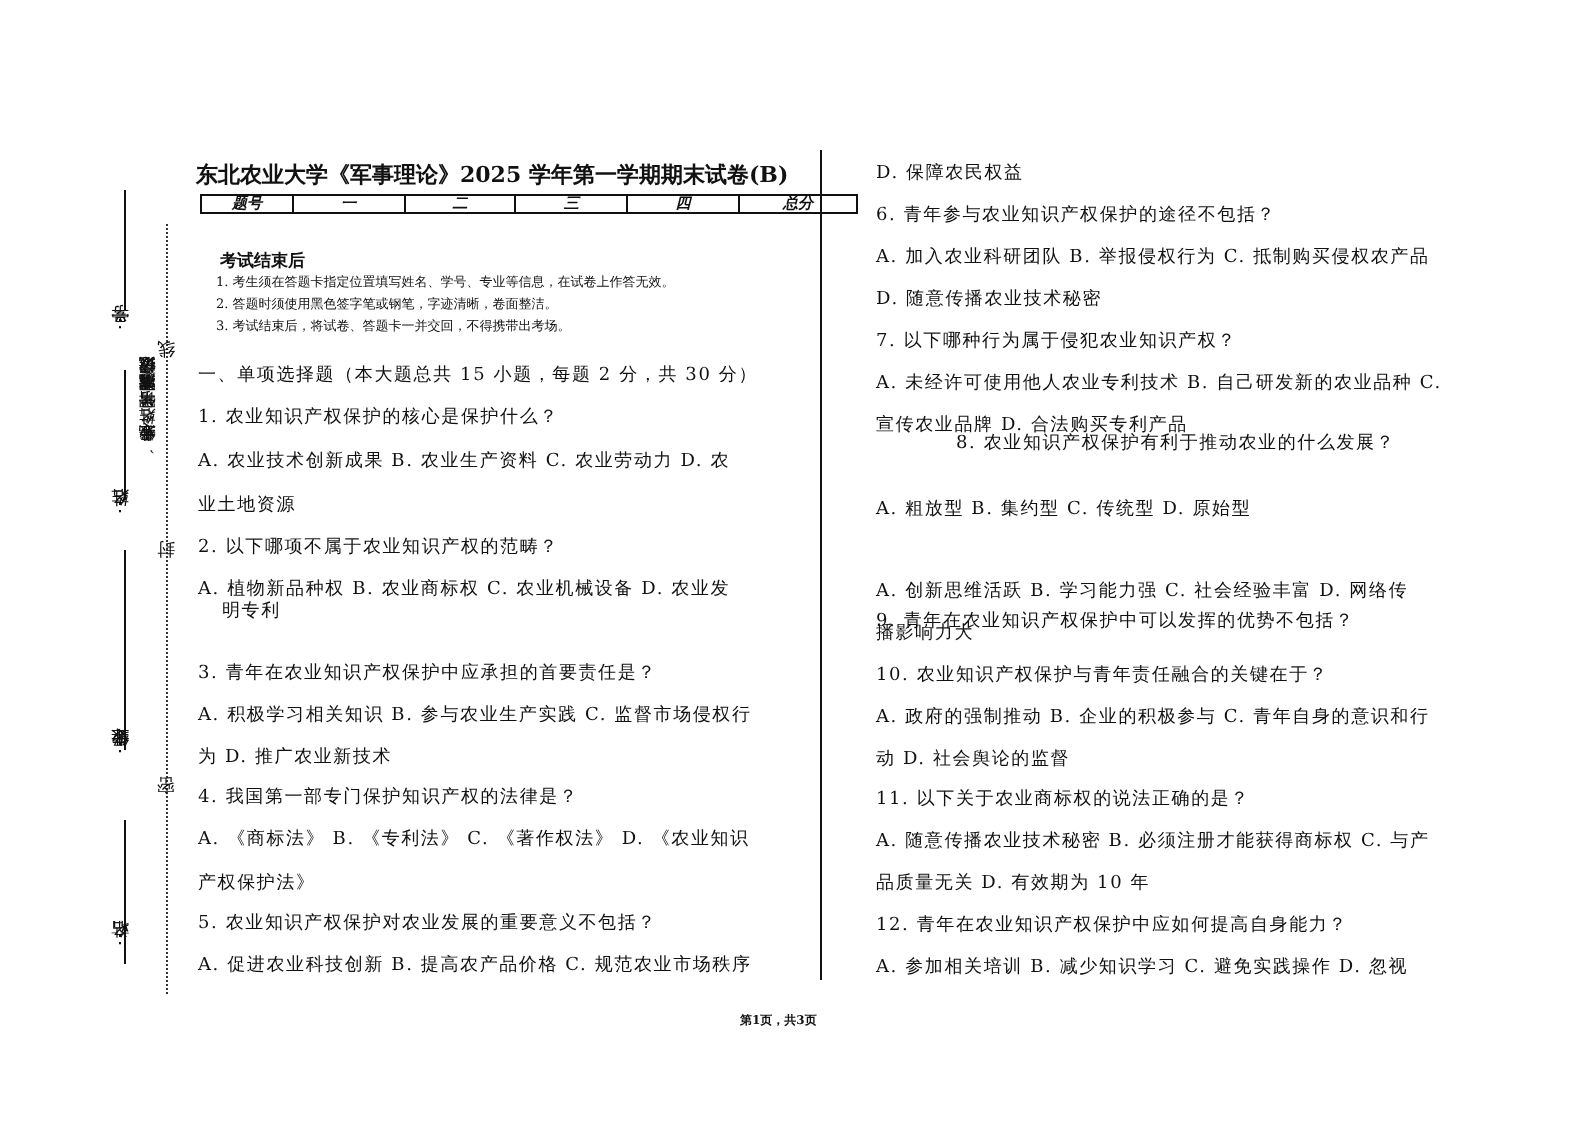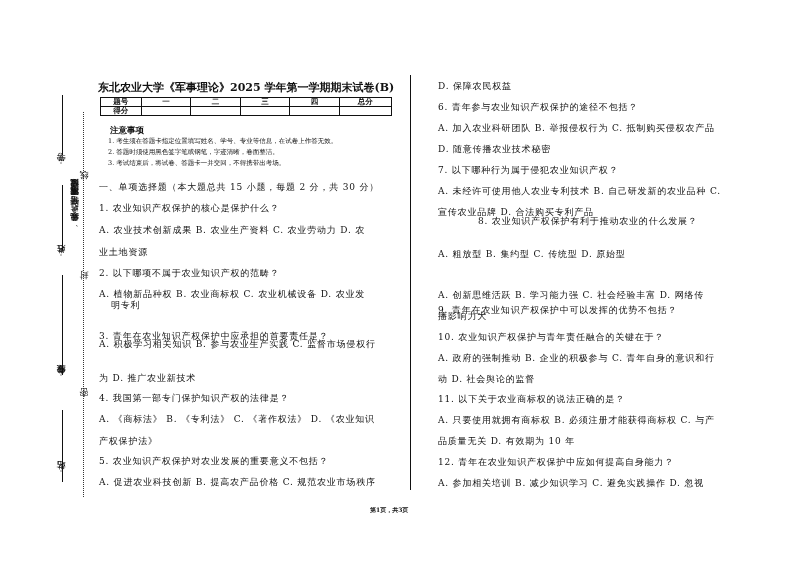--- a/index.html
+++ b/index.html
@@ -17,22 +17,22 @@
   .seal-mark {
     position: absolute; left: 79px; font-size: 9px; background: #fff; line-height: 10px;
     writing-mode: vertical-rl; transform: rotate(180deg);
   }
   
   .title {
     position: absolute; left: 98px; top: 80px; width: 310px; text-align: left;
     font-size: 11px; font-weight: bold; letter-spacing: 0px; white-space: nowrap;
   }
   table.score {
-    position: absolute; left: 100px; top: 97px; width: 292px; border-collapse: collapse;
-    font-size: 7.5px; font-weight: bold;
+    position: absolute; left: 100px; top: 97px; width: 329px; border-collapse: collapse;
+    font-size: 7.5px; font-weight: bold; font-style: italic;
   }
   table.score td { border: 1px solid #111; height: 8px; padding: 0; text-align: center; line-height: 8px; }
   .notice-title { position: absolute; left: 110px; top: 125px; font-size: 8.5px; font-weight: bold; }
   .notice-item { position: absolute; left: 108px; font-size: 6.5px; white-space: nowrap; }
   .col-line { position: absolute; left: 99px; top: 170px; font-size: 9px; white-space: nowrap; letter-spacing: 0.8px; }
   .rline { position: absolute; left: 438px; font-size: 9px; white-space: nowrap; letter-spacing: 0.8px; }
   .divider { position: absolute; left: 410px; top: 75px; width: 1px; height: 415px; background: #111; }
   .footer { position: absolute; left: 370px; top: 506px; font-size: 6px; font-weight: bold; }
 </style>
 </head>
@@ -61,46 +61,38 @@
 <table class="score">
   <tbody>
       <tr>
     <td style="width:14%">题号</td>
     <td style="width:17%">一</td>
     <td style="width:17%">二</td>
     <td style="width:17%">三</td>
     <td style="width:17%">四</td>
     <td style="width:18%">总分</td>
   </tr>
-  <tr>
-    <td>得分</td>
-    <td></td>
-    <td></td>
-    <td></td>
-    <td></td>
-    <td></td>
-  </tr>
 </tbody>
   </table>
 
-<div class="notice-title">注意事项</div>
+<div class="notice-title">考试结束后</div>
 <div class="notice-item" style="top:137px;">1.  考生须在答题卡指定位置填写姓名、学号、专业等信息，在试卷上作答无效。</div>
 <div class="notice-item" style="top:148px;">2.  答题时须使用黑色签字笔或钢笔，字迹清晰，卷面整洁。</div>
 <div class="notice-item" style="top:159px;">3.  考试结束后，将试卷、答题卡一并交回，不得携带出考场。</div>
 
 <div>
   <div class="col-line" style="top:181px;">一、单项选择题（本大题总共 15 小题，每题 2 分，共 30 分）</div>
   <div class="col-line" style="top:202px;">1.  农业知识产权保护的核心是保护什么？</div>
   <div class="col-line" style="top:224px;">A.  农业技术创新成果   B.  农业生产资料   C.  农业劳动力   D.  农</div>
   <div class="col-line" style="top:246px;">业土地资源</div>
   <div class="col-line" style="top:267px;">2.  以下哪项不属于农业知识产权的范畴？</div>
   <div class="col-line" style="top:288px;">A.  植物新品种权   B.  农业商标权   C.  农业机械设备   D.  农业发</div>
   <div class="col-line" style="top:299px;margin-left:12px;">明专利</div>
   <div class="col-line" style="top:330px;">3.  青年在农业知识产权保护中应承担的首要责任是？</div>
-  <div class="col-line" style="top:338px;">A.  积极学习相关知识   B.  参与农业生产实践   C.  监督市场侵权行</div>
+  <div class="col-line" style="top:351px;">A.  积极学习相关知识   B.  参与农业生产实践   C.  监督市场侵权行</div>
   <div class="col-line" style="top:372px;">为   D.  推广农业新技术</div>
   <div class="col-line" style="top:392px;">4.  我国第一部专门保护知识产权的法律是？</div>
   <div class="col-line" style="top:413px;">A.  《商标法》   B.  《专利法》   C.  《著作权法》   D.  《农业知识</div>
   <div class="col-line" style="top:435px;">产权保护法》</div>
   <div class="col-line" style="top:455px;">5.  农业知识产权保护对农业发展的重要意义不包括？</div>
   <div class="col-line" style="top:476px;">A.  促进农业科技创新   B.  提高农产品价格   C.  规范农业市场秩序</div>
 </div>
 
 <div class="divider"></div>
 
@@ -114,19 +106,19 @@
   <div class="rline" style="top:206px;">宣传农业品牌   D.  合法购买专利产品</div>
   <div class="rline" style="top:215px;margin-left:40px;">8.  农业知识产权保护有利于推动农业的什么发展？</div>
   <div class="rline" style="top:248px;">A.  粗放型   B.  集约型   C.  传统型   D.  原始型</div>
   <div class="rline" style="top:268px;margin-top:36px;">9.  青年在农业知识产权保护中可以发挥的优势不包括？</div>
   <div class="rline" style="top:289px;">A.  创新思维活跃   B.  学习能力强   C.  社会经验丰富   D.  网络传</div>
   <div class="rline" style="top:310px;">播影响力大</div>
   <div class="rline" style="top:331px;">10.  农业知识产权保护与青年责任融合的关键在于？</div>
   <div class="rline" style="top:352px;">A.  政府的强制推动   B.  企业的积极参与   C.  青年自身的意识和行</div>
   <div class="rline" style="top:373px;">动   D.  社会舆论的监督</div>
   <div class="rline" style="top:393px;">11.  以下关于农业商标权的说法正确的是？</div>
-  <div class="rline" style="top:414px;">A.  只要使用就拥有商标权   B.  必须注册才能获得商标权   C.  与产</div>
+  <div class="rline" style="top:414px;">A.  随意传播农业技术秘密   B.  必须注册才能获得商标权   C.  与产</div>
   <div class="rline" style="top:435px;">品质量无关   D.  有效期为 10 年</div>
   <div class="rline" style="top:456px;">12.  青年在农业知识产权保护中应如何提高自身能力？</div>
   <div class="rline" style="top:477px;">A.  参加相关培训   B.  减少知识学习   C.  避免实践操作   D.  忽视</div>
 </div>
 
 <div class="footer">第1页，共3页</div>
 
 </body></html>

